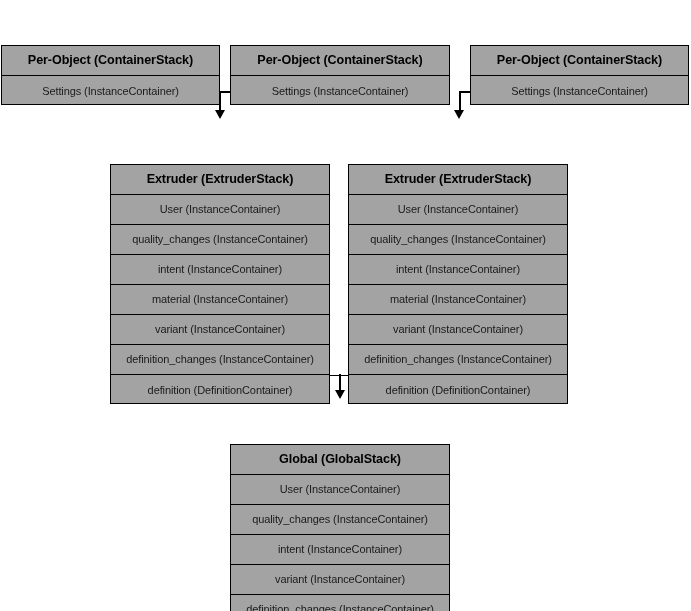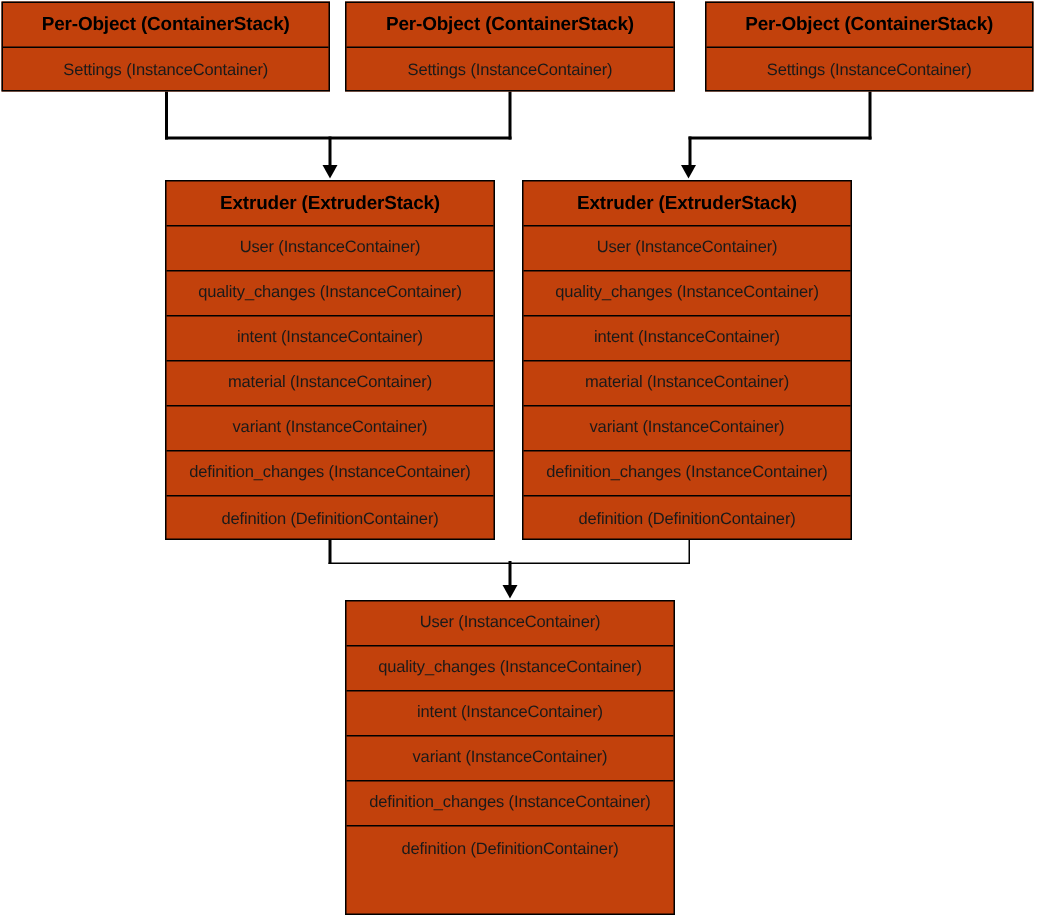--- a/index.html
+++ b/index.html
@@ -12,22 +12,23 @@
     width: 691px;
     height: 611px;
     background: #ffffff;
     font-family: "Liberation Sans", sans-serif;
     overflow: hidden;
   }
   .node-box {
     position: absolute;
     box-sizing: border-box;
     border: 1.6px solid #000000;
-    background: #c2410c;
+    background: #a3a3a3;
     z-index: 3;
+    margin-top: 44px;
   }
   .node-row {
     box-sizing: border-box;
     width: 100%;
     height: 30px;
     display: flex;
     align-items: center;
     justify-content: center;
     border-bottom: 1.6px solid #000000;
     color: #1a1a1a;
@@ -114,20 +115,21 @@
     <div class="node-row">User (InstanceContainer)</div>
     <div class="node-row">quality_changes (InstanceContainer)</div>
     <div class="node-row">intent (InstanceContainer)</div>
     <div class="node-row">material (InstanceContainer)</div>
     <div class="node-row">variant (InstanceContainer)</div>
     <div class="node-row">definition_changes (InstanceContainer)</div>
     <div class="node-row">definition (DefinitionContainer)</div>
   </div>
 
   <div class="node-box" style="left:230px; top:400px; width:220px; height:210px;">
+    <div class="node-row header-row">Global (GlobalStack)</div>
     <div class="node-row">User (InstanceContainer)</div>
     <div class="node-row">quality_changes (InstanceContainer)</div>
     <div class="node-row">intent (InstanceContainer)</div>
     <div class="node-row">variant (InstanceContainer)</div>
     <div class="node-row">definition_changes (InstanceContainer)</div>
     <div class="node-row">definition (DefinitionContainer)</div>
   </div>
 
 </div>
 

